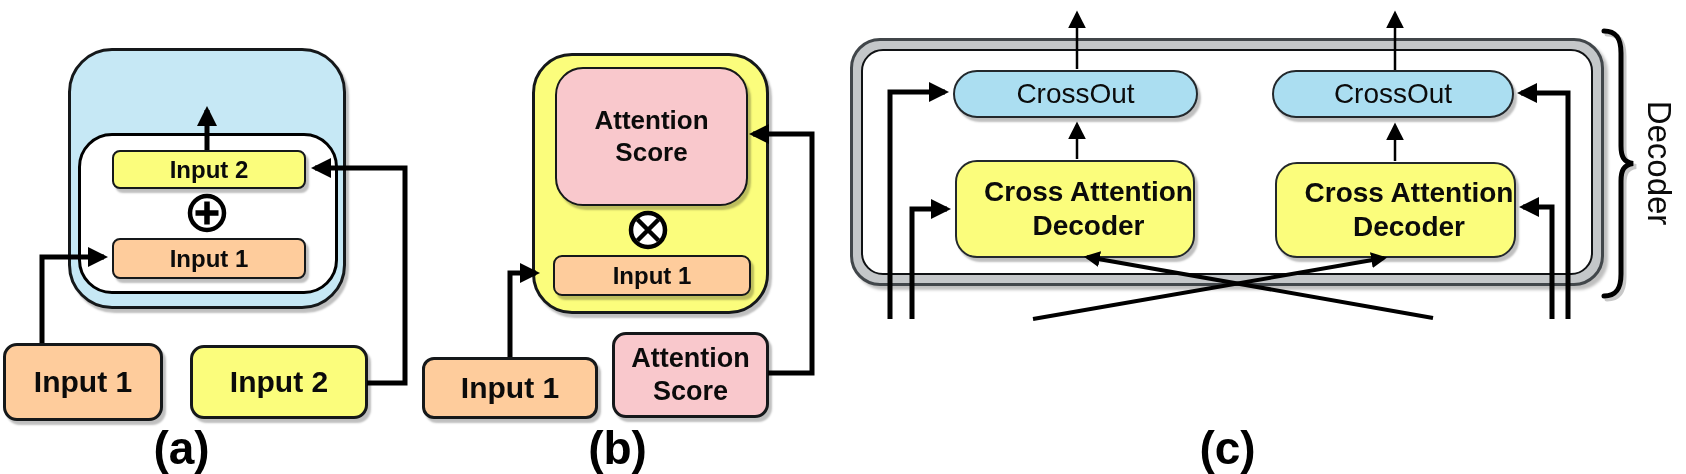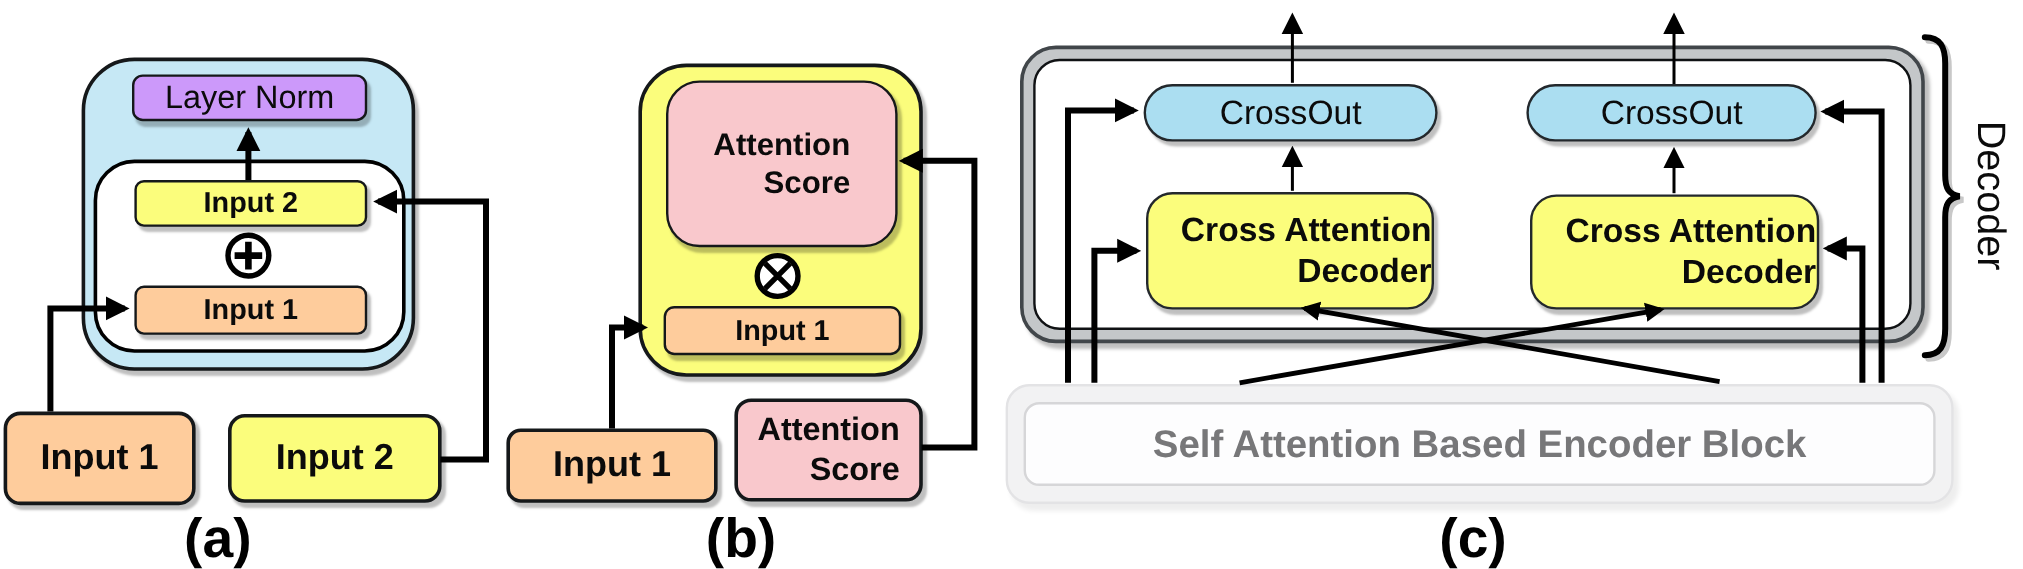--- a/index.html
+++ b/index.html
@@ -7,21 +7,21 @@
     position:relative;width:1686px;height:474px;background:#ffffff;
     font-family:"Liberation Sans","DejaVu Sans",sans-serif;overflow:hidden;
   }
   .box{
     position:absolute;box-sizing:border-box;
     display:flex;align-items:center;justify-content:center;
     text-align:center;color:#0b0b0b;
   }
   .shadow{box-shadow:3px 4px 2px rgba(0,0,0,0.25);}
   .softshadow{box-shadow:4px 5px 4px rgba(0,0,0,0.07);}
-  .multiline{white-space:pre-line;line-height:1.22;text-align:right;}
+  .multiline{white-space:pre-line;line-height:1.22;}
 
   
   .a-container{left:68px;top:48px;width:278px;height:261px;border-radius:44px;
     background:var(--light-blue,#C6E8F5);border:3px solid #15181a;}
   .a-layernorm{left:110px;top:62px;width:196px;height:39px;border-radius:9px;
     background:var(--purple,#CC99FA);border:2px solid #15181a;font-size:27px;font-weight:400;}
   .a-innerwhite{left:78px;top:133px;width:260px;height:161px;border-radius:34px;
     background:#ffffff;border:3px solid #000;}
   .a-input2{left:112px;top:150px;width:194px;height:39px;border-radius:8px;
     background:var(--yellow,#FBFD7C);border:2.5px solid #15181a;font-size:24px;font-weight:700;}
@@ -73,21 +73,20 @@
   .lab-c{left:1150px;top:421px;}
 
   .connector-layer{position:absolute;left:0;top:0;width:1686px;height:474px;z-index:5;pointer-events:none;}
 </style>
 </head>
 <body>
 
 <div class="stage">
 
   <div class="box shadow a-container"></div>
-  <div class="box shadow a-layernorm">Layer Norm</div>
   <div class="box a-innerwhite"></div>
   <div class="box shadow a-input2">Input 2</div>
   <div class="box shadow a-input1">Input 1</div>
   <div class="box shadow a-bot1">Input 1</div>
   <div class="box shadow a-bot2">Input 2</div>
   <div class="panel-label lab-a">(a)</div>
 
   <div class="box shadow b-container"></div>
   <div class="box shadow b-pink multiline">Attention
 Score</div>
@@ -99,23 +98,20 @@
 
   <div class="box c-decoder-outer">
     <div class="c-decoder-inner"></div>
   </div>
   <div class="box shadow c-crossout c-co-left">CrossOut</div>
   <div class="box shadow c-crossout c-co-right">CrossOut</div>
   <div class="box shadow c-cad c-cad-left multiline">Cross Attention
 Decoder</div>
   <div class="box shadow c-cad c-cad-right multiline">Cross Attention
 Decoder</div>
-  <div class="box softshadow c-encoder-outer">
-    <div class="c-encoder-inner">Self Attention Based Encoder Block</div>
-  </div>
   <div class="box c-decoder-word">Decoder</div>
   <div class="panel-label lab-c">(c)</div>
 
   <svg class="connector-layer" viewBox="0 0 1686 474" xmlns="http://www.w3.org/2000/svg">
     <defs>
       <marker id="ah" markerUnits="strokeWidth" markerWidth="4" markerHeight="4.6" viewBox="0 0 10 10" refX="8" refY="5" orient="auto">
         <path d="M0 0 L10 5 L0 10 Z" fill="#000"></path>
       </marker>
       <marker id="aht" markerUnits="strokeWidth" markerWidth="7.2" markerHeight="8" viewBox="0 0 10 10" refX="8" refY="5" orient="auto">
         <path d="M0 0 L10 5 L0 10 Z" fill="#000"></path>

